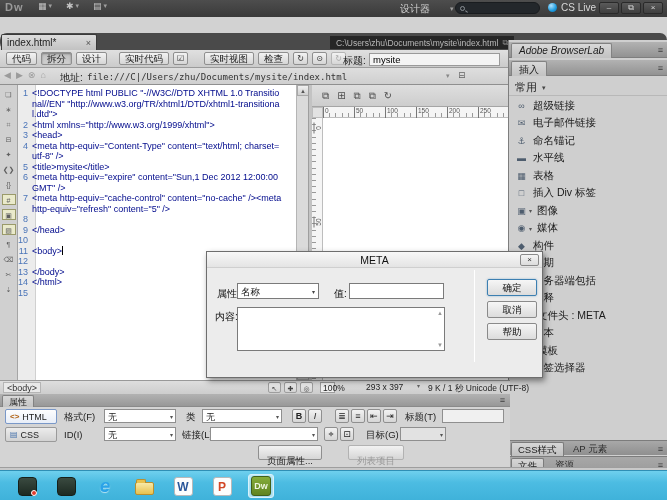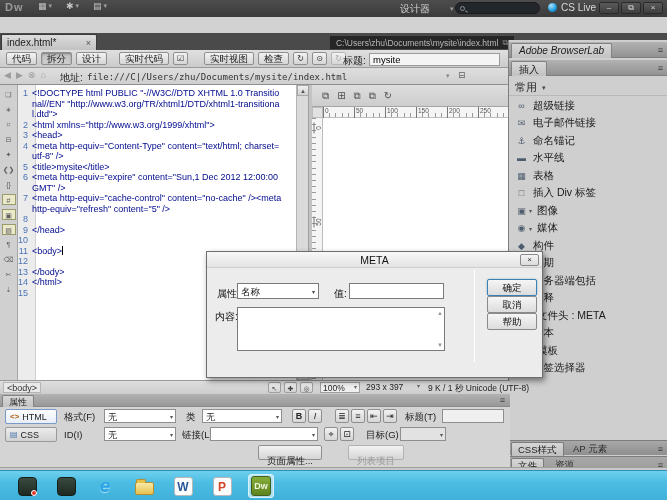--- a/index.html
+++ b/index.html
@@ -22,21 +22,21 @@
   .orb{width:9px;height:9px;border-radius:50%;background:radial-gradient(circle at 35% 30%,#aee2ff,#1b9ade 60%,#0c6ca8);}
   #win-btns{right:4px;top:2px;display:flex;gap:2px;}
   .win-btn{width:20px;height:12px;background:linear-gradient(#5a5a5a,#3f3f3f);border:1px solid #2a2a2a;border-radius:2px;color:#d8d8d8;font-size:8px;line-height:10px;text-align:center;}
 
   
   #menubar{left:0;top:17px;width:667px;height:16px;background:#3a3a3a;border-bottom:1px solid #2e2e2e;}
   #menu-items{display:flex;gap:11px;padding:2px 0 0 8px;}
   .menu-item{color:#d6d6d6;font-size:11px;cursor:default;}
 
   
-  #tabrow{left:0;top:33px;width:667px;height:17px;background:#4a4a4a;}
+  #tabrow{left:0;top:33px;width:667px;height:17px;background:#4a4a4a;border-radius:7px;}
   #doc-tab{left:1px;top:1px;height:16px;width:96px;background:linear-gradient(#dcdcdc,#c2c2c2);border:1px solid #3a3a3a;border-bottom:none;border-radius:2px 2px 0 0;color:#1e1e1e;font-size:10px;display:flex;align-items:center;justify-content:space-between;padding:0 5px;}
   #doc-tab .x{color:#555;font-size:9px;}
   #path-bar{left:330px;top:3px;width:184px;height:13px;background:#262626;color:#b9b9b9;font-size:8.5px;display:flex;align-items:center;justify-content:center;gap:4px;}
   #path-bar .pi{color:#8b8b8b;font-size:8px;}
 
   
   #doctoolbar{left:0;top:50px;width:510px;height:18px;background:linear-gradient(#e0e0e0,#cbcbcb);border-bottom:1px solid #9b9b9b;}
   #doc-toolbar-items{display:flex;align-items:center;gap:4px;padding:2px 0 0 6px;}
   .tbtn{height:13px;padding:0 5px;background:linear-gradient(#f2f2f2,#d6d6d6);border:1px solid #8f8f8f;border-radius:2px;font-size:9.5px;color:#222;line-height:11px;}
   .tbtn.act{background:linear-gradient(#bfbfbf,#d0d0d0);box-shadow:inset 0 1px 2px rgba(0,0,0,.35);}
@@ -98,21 +98,21 @@
   #filetabs{position:absolute;left:0;top:416px;width:159px;height:31px;background:linear-gradient(#a8a8a8,#8f8f8f);border-top:1px solid #7c7c7c;}
   .stab{position:absolute;top:1px;height:14px;font-size:9.5px;padding:1px 6px 0 6px;color:#222;}
   .stab.on{background:linear-gradient(#d6d6d6,#c0c0c0);border:1px solid #7c7c7c;border-bottom:none;border-radius:2px 2px 0 0;}
   .stab.off{color:#2e2e2e;}
 
   
   #statusbar{left:0;top:380px;width:510px;height:14px;background:linear-gradient(#dedede,#cdcdcd);border-top:1px solid #999;}
   #status-tag{left:3px;top:1px;font-size:9px;color:#333;border:1px solid #b5b5b5;background:#e9e9e9;padding:0 3px;height:11px;line-height:10px;}
   #status-tools{left:268px;top:1px;display:flex;gap:3px;}
   .stool{width:13px;height:11px;font-size:7px;color:#444;text-align:center;line-height:11px;background:linear-gradient(#f0f0f0,#d2d2d2);border:1px solid #9e9e9e;border-radius:2px;}
-  #status-zoom{left:320px;top:1px;width:40px;height:11px;background:#efefef;border:1px solid #9e9e9e;font-size:8.5px;padding:0 2px;color:#222;}
+  #status-zoom{left:320px;top:1px;width:15px;height:11px;background:#efefef;border:1px solid #9e9e9e;font-size:8.5px;padding:0 2px;color:#222;}
   #status-zoom .dd,#status-size .dd{float:right;font-size:6px;color:#666;}
   #status-size{left:364px;top:1px;width:58px;height:11px;font-size:8.5px;color:#222;padding:0 2px;}
   #status-info{left:428px;top:2px;font-size:8.5px;color:#222;white-space:nowrap;}
 
   
   #props{left:0;top:394px;width:510px;height:73px;background:#d4d4d4;}
   #props-head{left:0;top:0;width:510px;height:13px;background:linear-gradient(#b2b2b2,#989898);border-bottom:1px solid #8a8a8a;}
   #props-tab{position:absolute;left:2px;top:1px;height:12px;background:linear-gradient(#d8d8d8,#c4c4c4);border:1px solid #828282;border-bottom:none;font-size:9px;padding:0 6px;color:#1c1c1c;border-radius:2px 2px 0 0;}
   .flabel{position:absolute;font-size:9.5px;color:#222;}
   .fsel{position:absolute;height:14px;background:#fff;border:1px solid #8f8f8f;font-size:9px;color:#222;padding:1px 3px 0 3px;}
@@ -131,21 +131,21 @@
   #dialog{left:206px;top:251px;width:337px;height:127px;background:#ececec;border:1px solid #6e6e6e;box-shadow:2px 3px 6px rgba(0,0,0,.45);z-index:50;}
   #dlg-title{left:0;top:0;width:335px;height:16px;background:linear-gradient(#f8f8f8,#e4e4e4);border-bottom:1px solid #cfcfcf;text-align:center;font-size:10.5px;color:#111;padding-top:2px;}
   #dlg-close{right:3px;top:2px;width:19px;height:12px;background:linear-gradient(#f4f4f4,#dcdcdc);border:1px solid #8a8a8a;border-radius:2px;text-align:center;line-height:10px;font-size:8px;color:#333;}
   .dlg-label{position:absolute;font-size:10px;color:#111;}
   #attr-select{left:30px;top:31px;width:82px;height:16px;background:#fff;border:1px solid #7a7a7a;font-size:9.5px;padding:2px 3px 0 3px;color:#111;}
   #attr-select .dd{position:absolute;right:3px;top:4px;font-size:6px;color:#444;}
   #value-input{left:142px;top:31px;width:95px;height:16px;background:#fff;border:1px solid #7a7a7a;font-size:9.5px;padding:0 3px;}
   #content-area{left:30px;top:55px;width:208px;height:44px;background:#fff;border:1px solid #7a7a7a;}
   #content-area .sa{position:absolute;right:1px;font-size:6px;color:#999;line-height:6px;}
   #dlg-sep{left:267px;top:18px;width:1px;height:92px;background:#c2c2c2;border-right:1px solid #fff;}
-  #dlg-btns{left:280px;top:27px;display:flex;flex-direction:column;}
+  #dlg-btns{left:280px;top:27px;display:flex;flex-direction:column;gap:5px;}
   .dlg-btn{width:50px;height:17px;background:linear-gradient(#f6f6f6,#dcdcdc);border:1px solid #8a8a8a;border-radius:2px;font-size:9.5px;color:#111;text-align:center;line-height:15px;}
   .dlg-btn.default{border-color:#3c7fb1;box-shadow:0 0 2px rgba(60,127,177,.6);}
 
   
   #taskbar{left:0;top:470px;width:667px;height:30px;background:linear-gradient(#6fd0ee,#4cbce2 40%,#3fb2da);border-top:1px solid #2f8fb5;}
   #task-icons{display:flex;gap:13px;align-items:center;height:30px;padding-left:14px;}
   .task{width:26px;height:24px;display:flex;align-items:center;justify-content:center;border-radius:3px;}
   .task.active{background:rgba(255,255,255,.35);border:1px solid #d8f2fb;box-shadow:inset 0 0 4px rgba(255,255,255,.8);}
   .appdark{width:19px;height:19px;background:linear-gradient(#3a4a40,#1d2a22);border-radius:4px;position:relative;border:1px solid #16201a;}
   .appdark .dot{position:absolute;right:-1px;bottom:-1px;width:6px;height:6px;background:#e03c2e;border-radius:50%;border:1px solid #fff;}

